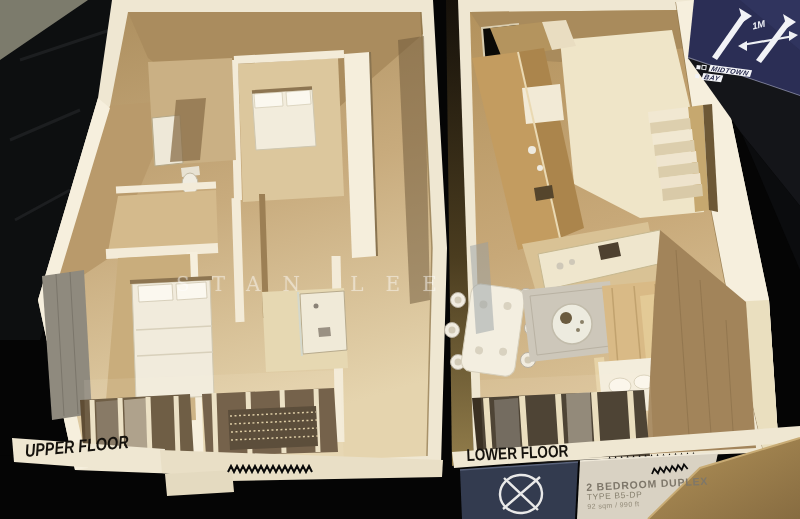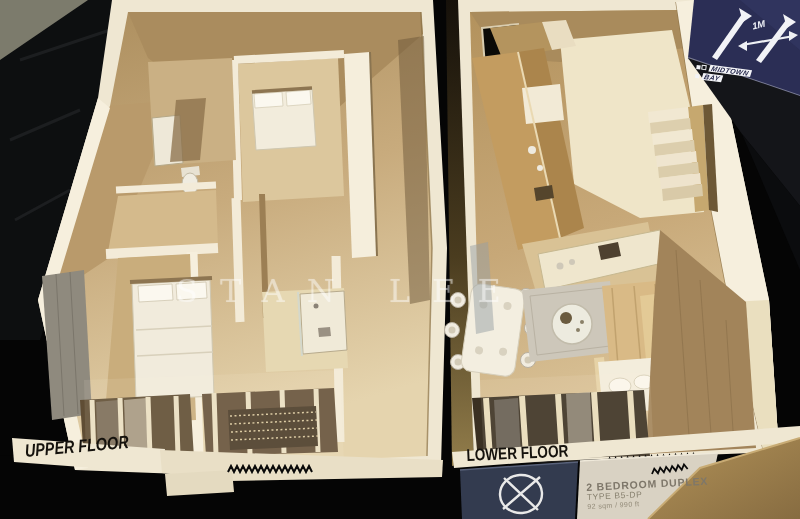--- a/index.html
+++ b/index.html
@@ -6,21 +6,21 @@
   .photo{
     position:relative;width:800px;height:519px;overflow:hidden;
     background:var(--background,#060606);
     font-family:"Liberation Sans",sans-serif;
   }
   .photo svg{position:absolute;left:0;top:0;}
   .overlay{position:absolute;white-space:nowrap;}
   .watermark{
     left:176px;top:272px;
     font-family:"DejaVu Serif",serif;
-    font-size:32px;letter-spacing:22px;
+    font-size:20px;letter-spacing:22px;
     color:rgba(255,255,255,0.42);
     text-shadow:0 0 2px rgba(255,255,255,0.15);
   }
   .floor-label{
     color:var(--label-text,#15120d);
     font-weight:bold;
     transform-origin:left top;
   }
   .floor-label .inner{display:inline-block;transform:scaleX(0.8);transform-origin:left top;}
   .upper-label{left:24px;top:441px;font-size:18px;font-style:italic;transform:rotate(-5deg);}

